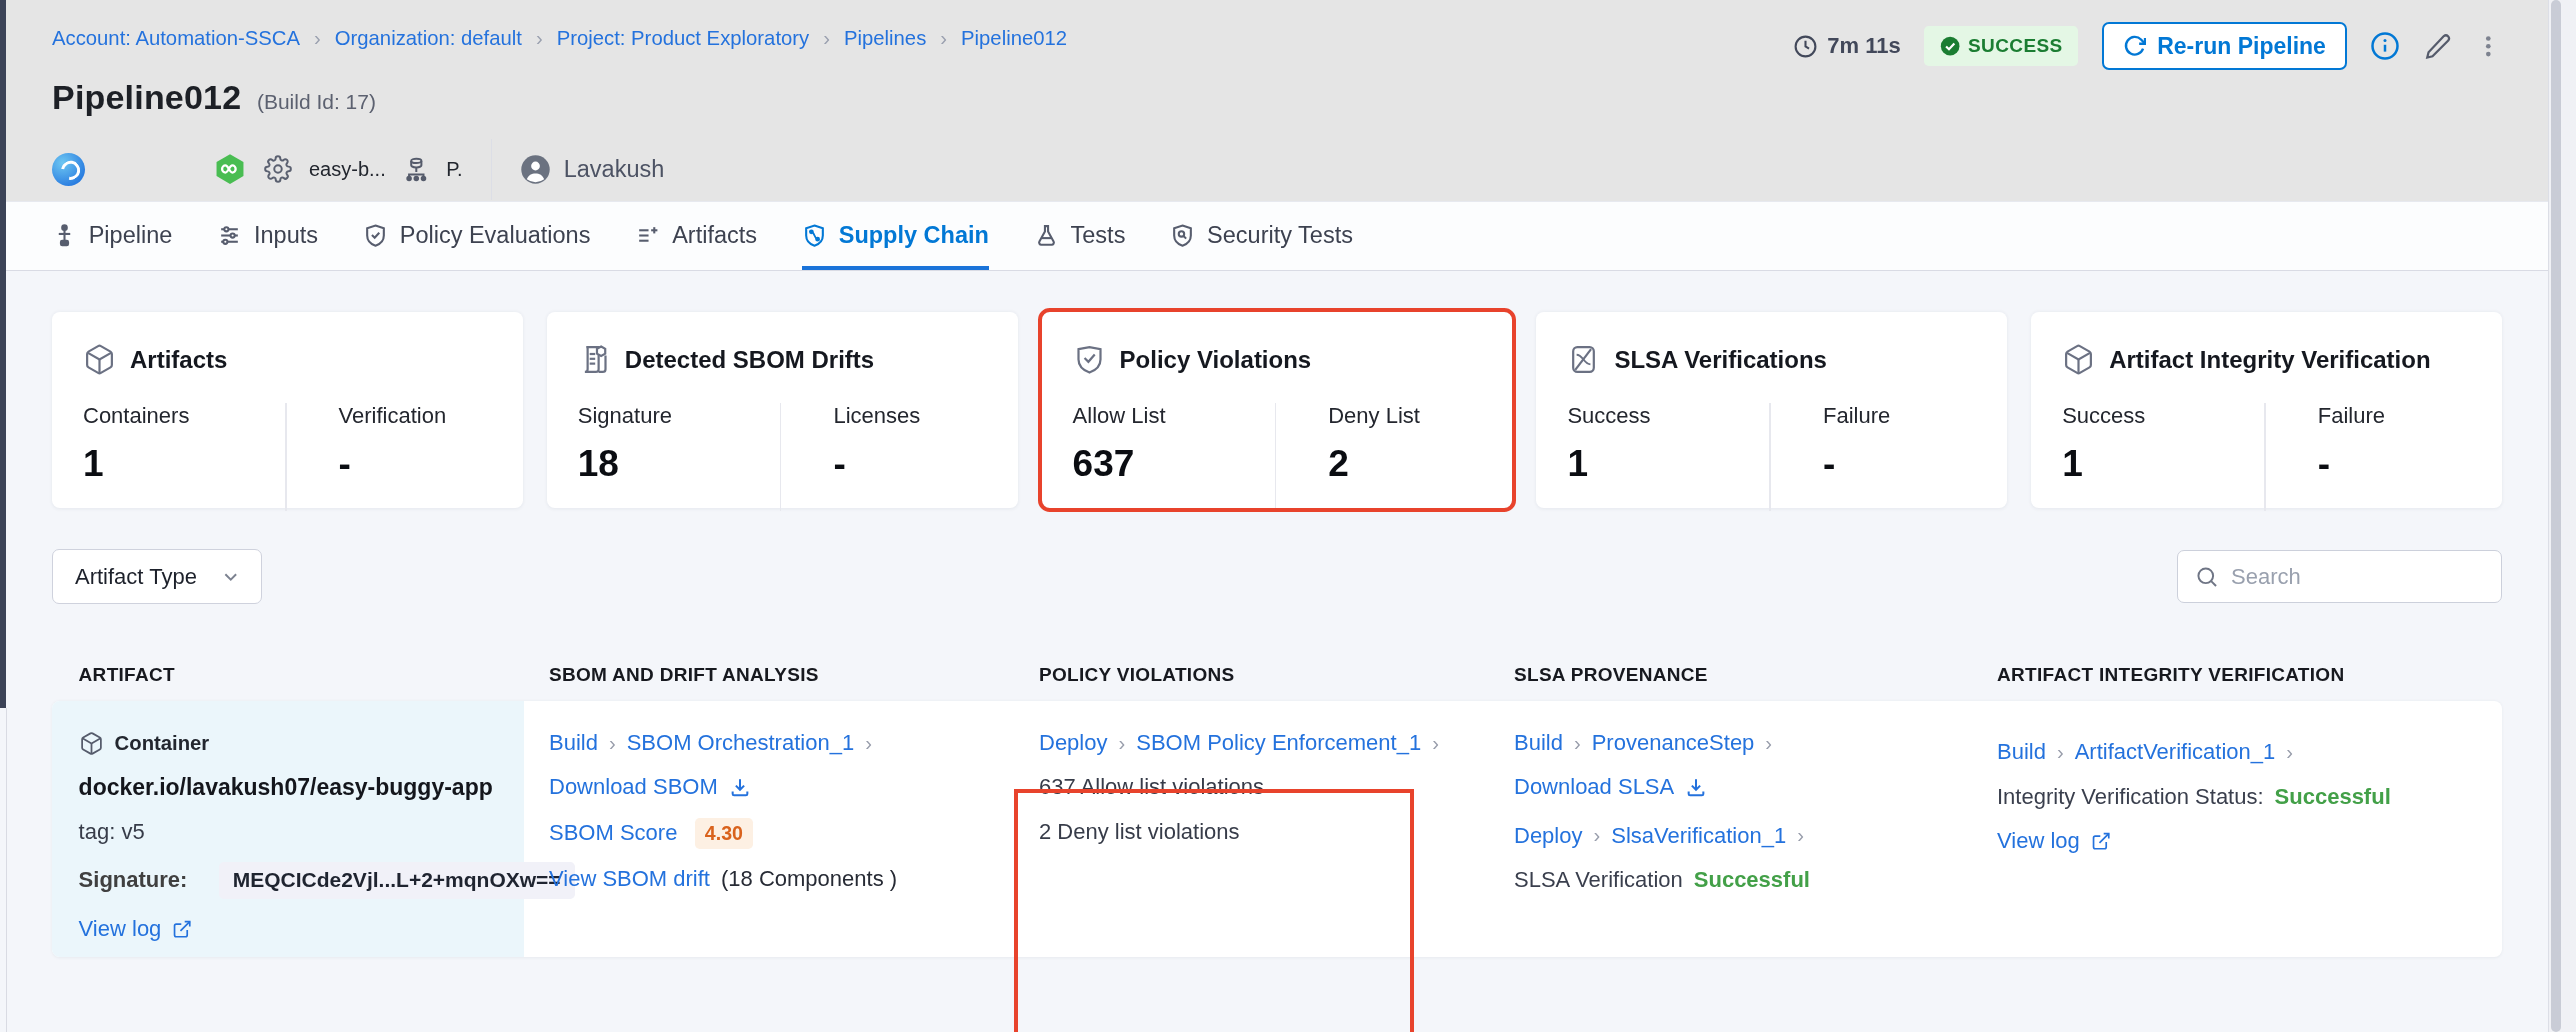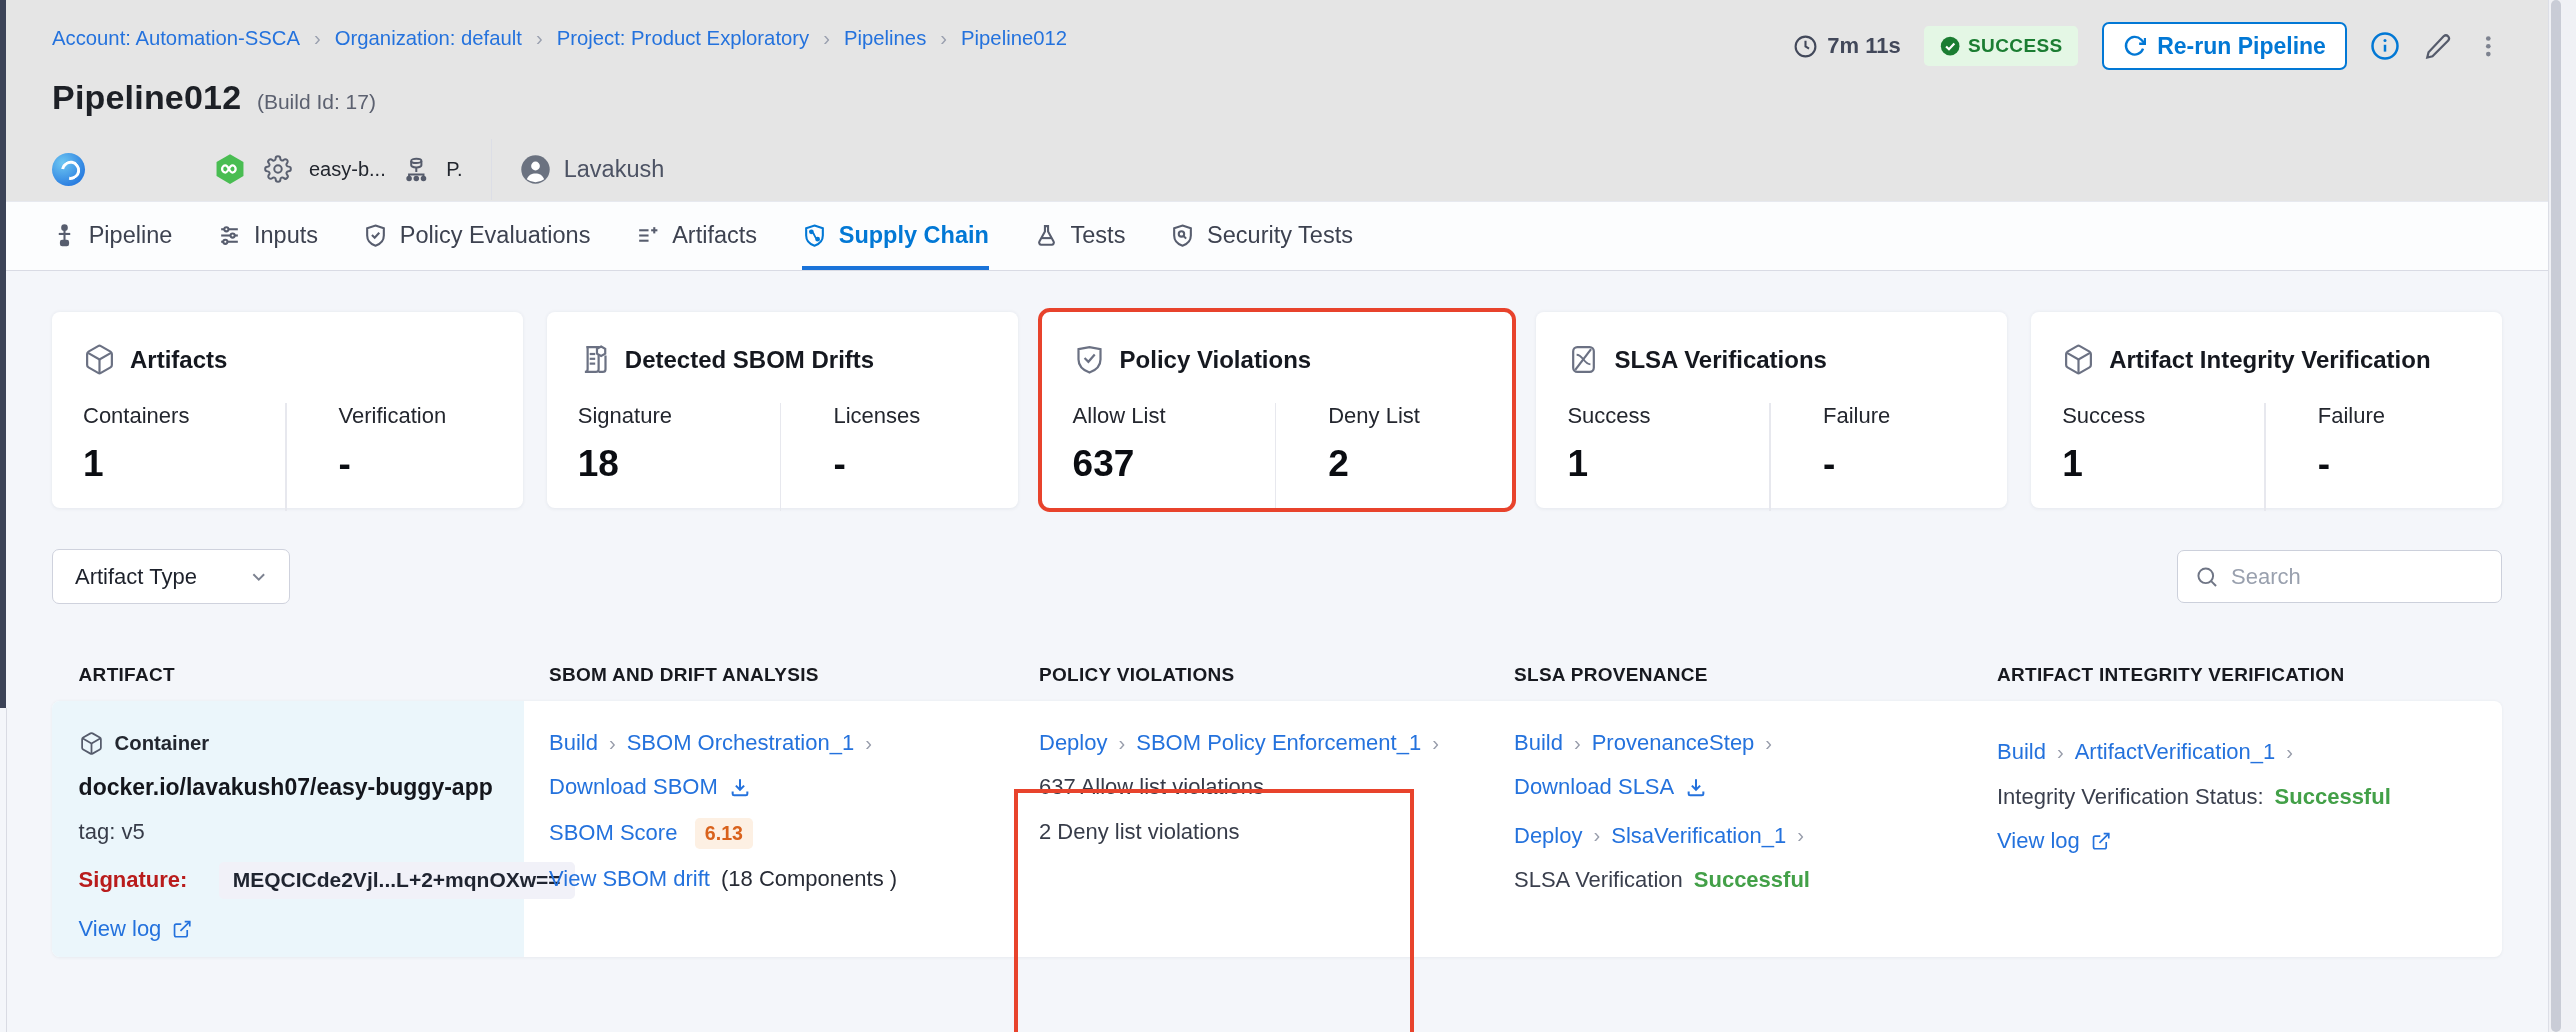--- a/index.html
+++ b/index.html
@@ -68,21 +68,21 @@
   .card-icon { color:#6b7183; flex:0 0 auto; }
   .card-metrics { display:flex; margin-top:26.6px; }
   .metric { width:202px; }
   .metric.right { padding-left:52px; width:auto; }
   .card-vdiv { width:1.6px; background:#e7e8ee; height:108px; }
   .metric .m-label { font-size:22px; color:#23262e; }
   .metric .m-value { font-size:37px; font-weight:700; color:#0b0d12; margin-top:14px; }
 
   
   .filter-row { margin-top:41px; display:flex; align-items:center; }
-  .select { width:238px; height:55px; background:#fff; border:1.6px solid #cfd2dd; border-radius:7px;
+  .select { width:210px; height:55px; background:#fff; border:1.6px solid #cfd2dd; border-radius:7px;
     display:flex; align-items:center; justify-content:space-between; padding:0 19px 0 22px;
     font-size:22px; color:#1d212b; cursor:pointer; }
   .select svg { color:#7c8290; }
   .search-box { margin-left:auto; width:325px; height:53px; background:#fff; border:1.6px solid #ccd0db;
     border-radius:7px; display:flex; align-items:center; gap:12.5px; padding:0 17px; }
   .search-box input { border:none; outline:none; font-size:22px; color:#333; width:100%;
     font-family:inherit; background:transparent; }
   .search-box input::placeholder { color:#99a0ae; }
   .search-box svg { color:#6f7585; flex:0 0 auto; }
 
@@ -95,21 +95,21 @@
     box-shadow:0 0.8px 3.1px rgba(35,45,70,.06); }
   .cell { padding:28px 15.6px 0 25px; font-size:22px; }
   .cell.artifact { background:#ebf6fb; padding-left:26.6px; }
   .line { display:flex; align-items:center; gap:11px; min-height:28px; margin-bottom:16.4px; }
   a.lnk { color:#2472dd; text-decoration:none; font-weight:500; cursor:pointer; }
   .crumb-gt { color:#989dab; font-size:20.3px; }
   .crumb-gt::before { content:"›"; }
   .plain { color:#373c49; }
   .art-type { font-size:20.3px; font-weight:600; color:#23272f; }
   .art-name { font-size:23px; font-weight:700; color:#14161c; }
-  .sig-label { font-weight:600; color:#b91c1c; }
+  .sig-label { font-weight:600; color:#404040; }
   .sig-pill { background:#f1f1f8; border-radius:4.7px; padding:6.3px 14px; font-weight:600; color:#1f2430; font-size:21px; }
   .score-badge { background:#fdf0e3; color:#d9621c; font-weight:700; font-size:19.6px; border-radius:4.7px; padding:3.9px 10.2px; }
   .green { color:#43a048; font-weight:600; }
   .semibold-dark { font-weight:400; color:#3a3f4d; }
   .warn-ico { color:#ee7711; }
   .dl-ico, .ext-ico { color:#2472dd; }
 
   
   .red-box { position:absolute; left:1014px; top:789px; width:400px; height:313px;
     border:4.7px solid #e8432c; z-index:5; pointer-events:none; }
@@ -457,21 +457,21 @@
         <div class="line">
           <a class="lnk">Download SBOM</a>
           <svg class="dl-ico" width="22" height="22" viewBox="0 0 24 24" fill="none" stroke="currentColor" stroke-width="2.2">
               <path d="M4 17v2.5a1.5 1.5 0 0 0 1.5 1.5h13a1.5 1.5 0 0 0 1.5-1.5V17"></path>
               <polyline points="7.5 10.5 12 15 16.5 10.5"></polyline>
               <line x1="12" y1="15" x2="12" y2="3.5"></line>
             </svg>
         </div>
         <div class="line">
           <a class="lnk">SBOM Score</a>
-          <span class="score-badge" style="margin-left:6.3px;">6.13</span>
+          <span class="score-badge" style="margin-left:6.3px;">4.30</span>
         </div>
         <div class="line">
           <a class="lnk">View SBOM drift</a>
           <span class="plain" style="color:#272b35;">(18 Components )</span>
         </div>
       </div>
 
       <div class="cell">
         <div class="line">
           <a class="lnk">Deploy</a>

